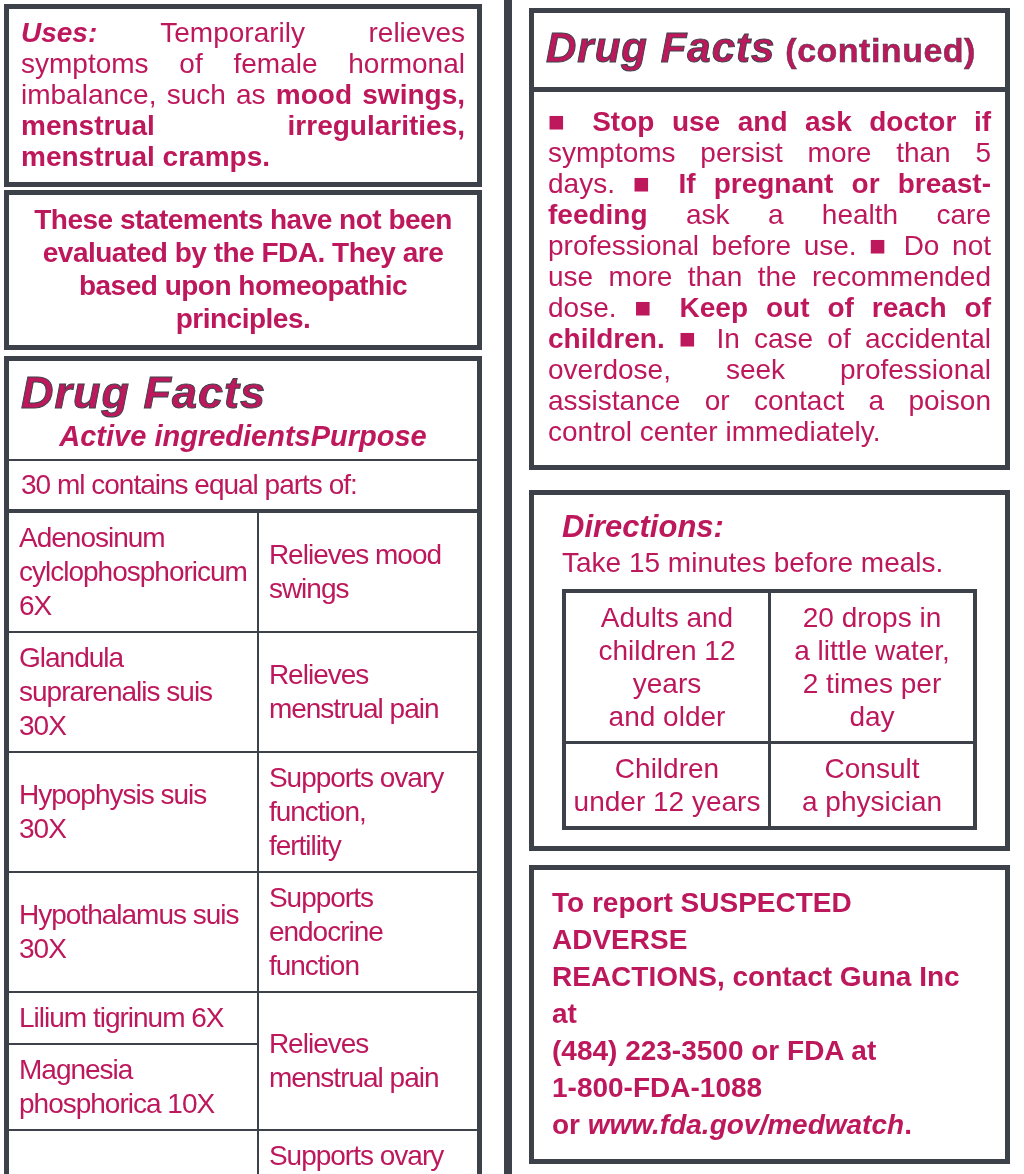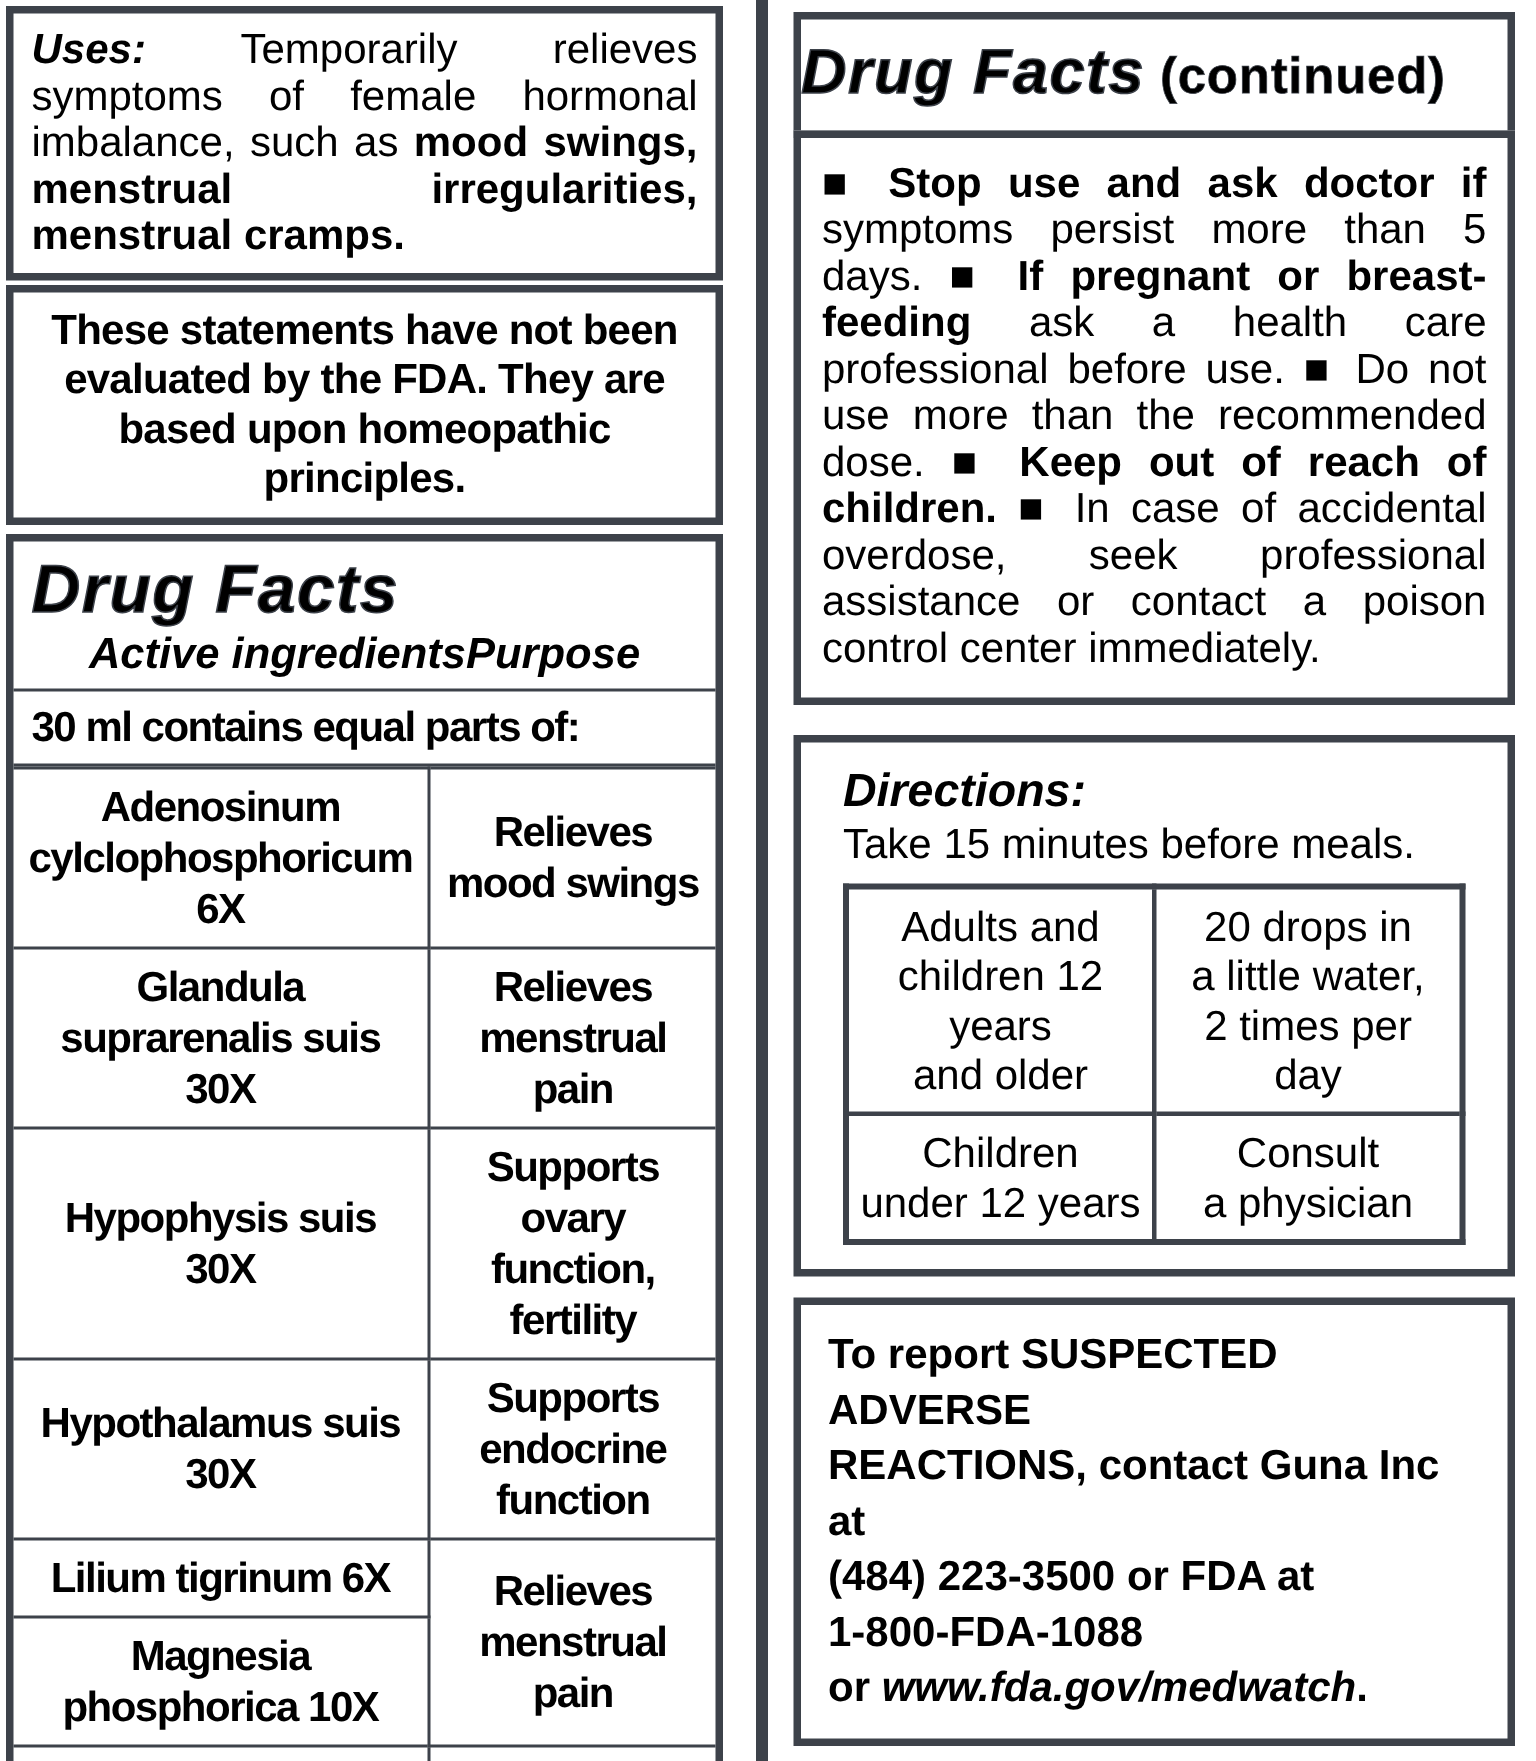--- a/index.html
+++ b/index.html
@@ -1,20 +1,20 @@
 <!DOCTYPE html>
 <html><head>
 <meta charset="utf-8">
 <style>
   html,body{margin:0;padding:0;background:#ffffff;}
   .page{
     position:relative;
     width:1024px;height:1174px;
     background:#ffffff;
-    color:#000000;
+    color:#be185d;
     font-family:"Liberation Sans", sans-serif;
     overflow:hidden;
   }
   .col{position:absolute;top:4px;}
   .col.left{left:4px;width:478px;}
   .col.right{left:529px;top:8px;width:481px;}
   .divider{position:absolute;left:504px;top:0;width:8px;height:1174px;background:#3d424a;}
   .box{border:5px solid #3d424a;background:#fff;box-sizing:border-box;}
 
   
@@ -23,37 +23,37 @@
   .lbl-bi{font-weight:bold;font-style:italic;}
   .b{font-weight:bold;}
   .fda-box{padding:8px 10px 10px;margin-bottom:6px;text-align:center;}
   .fda-text{font-size:28px;line-height:33px;font-weight:bold;letter-spacing:-0.5px;}
 
   .df-box{padding:0;}
   .df-header{padding:8px 12px 6px;border-bottom:2px solid #3d424a;}
   .df-title{font-size:45px;line-height:48px;font-weight:bold;font-style:italic;letter-spacing:1px;-webkit-text-stroke:1px #3d424a;}
   .df-subhead{display:flex;justify-content:center;font-size:29px;line-height:34px;font-weight:bold;font-style:italic;margin-top:2px;}
   .contains-row{padding:8px 12px;border-bottom:2px solid #3d424a;}
-  .cond{letter-spacing:-1px;font-weight:700;text-align:center;}
+  .cond{letter-spacing:-1px;font-weight:400;}
   .contains-row .cond{font-size:28px;line-height:32px;}
 
   table.ing{width:100%;border-collapse:collapse;}
   table.ing td{
     border:2px solid #3d424a;
     padding:8px 10px;
     font-size:28px;line-height:34px;
     vertical-align:middle;
     white-space:pre-line;
   }
   table.ing td:first-child{border-left:none;width:52%;}
   table.ing td:last-child{border-right:none;}
   table.ing tr:last-child td{border-bottom:none;}
 
   
-  .cont-box{padding:12px 0 16px;}
+  .cont-box{padding:12px 12px 16px;}
   .cont-title{font-size:42px;line-height:46px;font-weight:bold;font-style:italic;letter-spacing:1px;-webkit-text-stroke:1px #3d424a;}
   .cont-suffix{font-size:34px;font-weight:bold;letter-spacing:0.5px;-webkit-text-stroke:0.5px #3d424a;}
 
   .warn-box{margin-top:-5px;padding:14px 14px 18px;}
   .sec-label{font-size:31px;line-height:36px;font-weight:bold;font-style:italic;}
   .warn-text{font-size:28px;line-height:31px;text-align:justify;margin-top:2px;}
 
   .dir-box{margin-top:20px;padding:14px 28px 16px;}
   .dir-intro{font-size:28px;line-height:32px;margin-top:2px;}
   table.dose{width:100%;border-collapse:collapse;border:4px solid #3d424a;margin-top:10px;}

